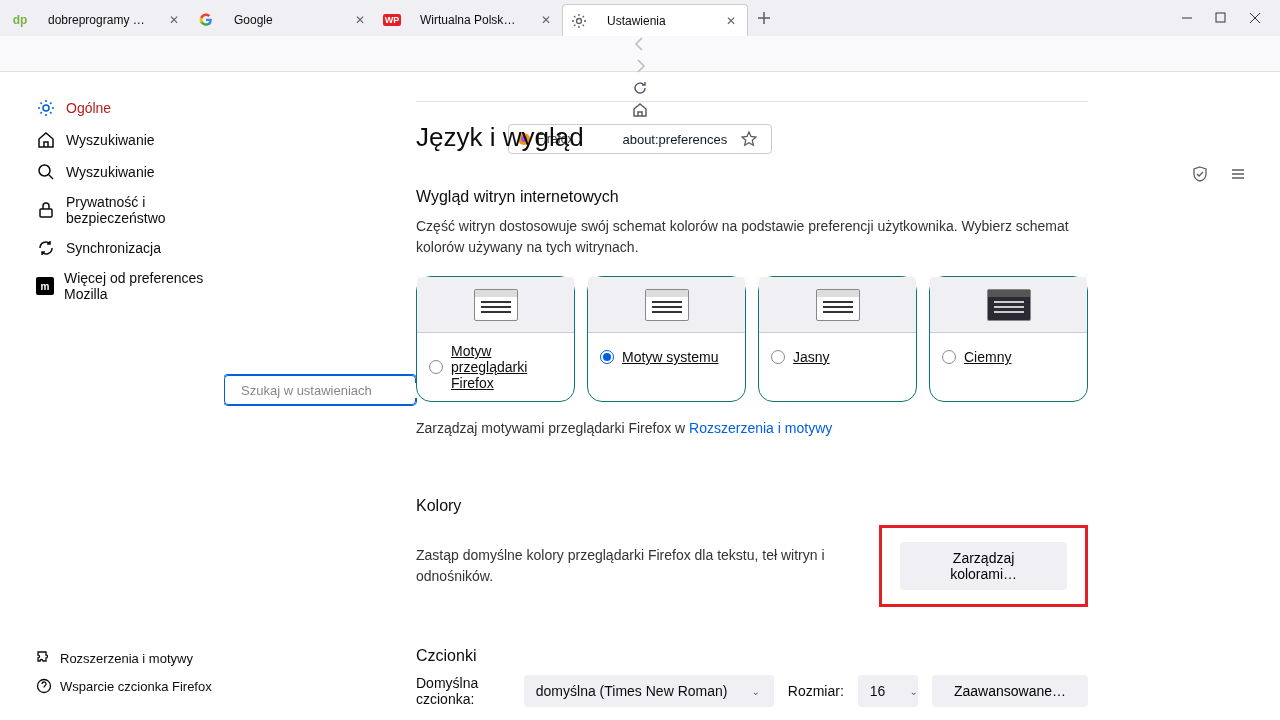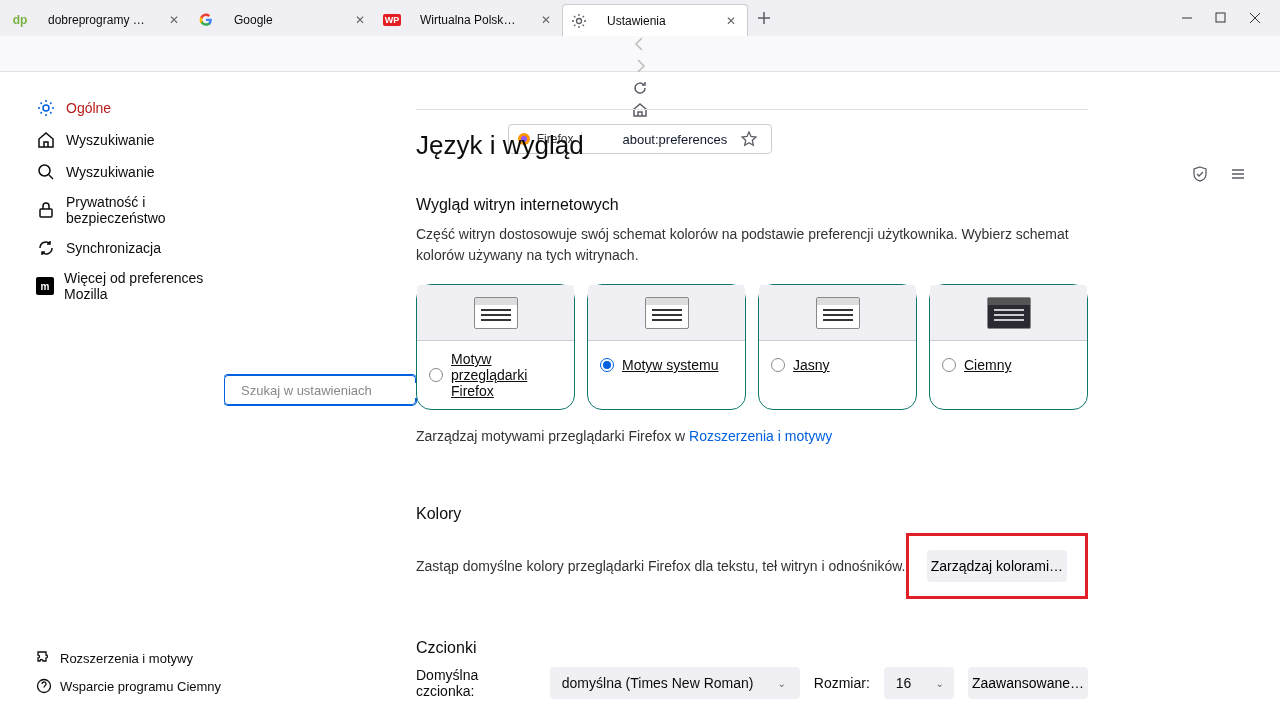--- a/index.html
+++ b/index.html
@@ -51,21 +51,21 @@
 .theme-option { flex: 1; border: 1px solid #0f766e; border-radius: 15px; cursor: pointer; text-decoration: underline; }
 .theme-preview { height: 56px; background: #f0f0f4; border-bottom: 1px solid #ccc; display: flex; align-items: center; justify-content: center; border-radius: 4px 4px 0 0; }
 .theme-label { padding: 10px 12px; display: flex; align-items: center; gap: 8px; font-size: 14px; min-height: 48px; }
 .radio { width: 14px; height: 14px; border: 1px solid #888; border-radius: 50%; flex-shrink: 0; position: relative; }
 .radio.checked { border-color: #0060df; }
 .radio.checked::after { content: ""; position: absolute; width: 8px; height: 8px; background: #0060df; border-radius: 50%; top: 2px; left: 2px; }
 
 .link { color: #0060df; cursor: pointer; }
 .section-gap { height: 40px; }
 .colors-row { display: flex; align-items: center; justify-content: space-between; margin-top: 8px; }
-.btn { background: #f0f0f4; border: none; padding: 8px 4px; font-size: 14px; border-radius: 4px; cursor: pointer; }
+.btn { background: #f0f0f4; border: none; padding: 8px 22px; font-size: 14px; border-radius: 4px; cursor: pointer; }
 .select { background: #f0f0f4; border: none; padding: 8px 12px; font-size: 14px; border-radius: 4px; display: flex; align-items: center; gap: 24px; cursor: pointer; }
 .chev { color: #666; font-size: 10px; }
 
 .highlight-box { border: 3px solid #e21f26; padding: 14px 18px; display: inline-flex; }
 
 .fonts-row { display: flex; align-items: center; gap: 14px; margin-top: 10px; }
 .label { font-size: 14px; }
 
 
 .mini { width: 44px; height: 32px; background: #fff; border: 1px solid #888; border-radius: 2px; position: relative; }
@@ -254,21 +254,21 @@
           </span>
         <span>Rozszerzenia i motywy</span>
       </div>
       <div class="sidebar-item">
         <span class="sidebar-icon">
             <svg width="16" height="16" viewBox="0 0 16 16" fill="none" stroke="#0c0c0d" stroke-width="1.3">
               <circle cx="8" cy="8" r="6.5"></circle>
               <path d="M6 6a2 2 0 1 1 3 1.7c-.6.4-1 .8-1 1.8M8 12h.01"></path>
             </svg>
           </span>
-        <span>Wsparcie programu Ciemny</span>
+        <span>Wsparcie czcionka Firefox</span>
       </div>
     </div>
   </div>
 
   <div class="main">
     <div class="search-box">
       <svg width="13" height="13" viewBox="0 0 16 16" fill="none" stroke="#888" stroke-width="1.5">
           <circle cx="7" cy="7" r="5"></circle>
           <path d="M11 11l4 4"></path>
         </svg>

